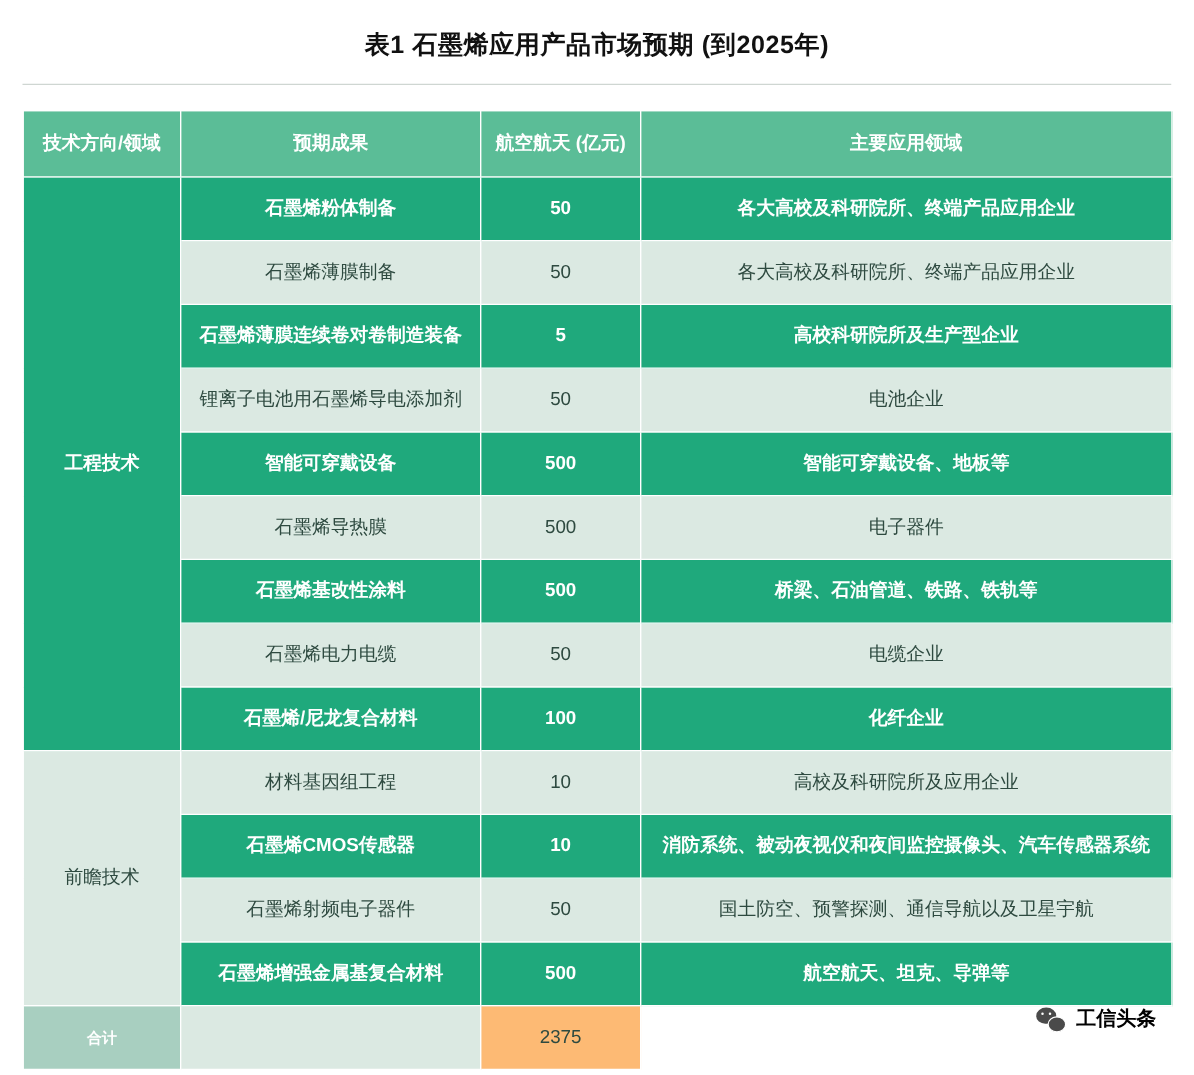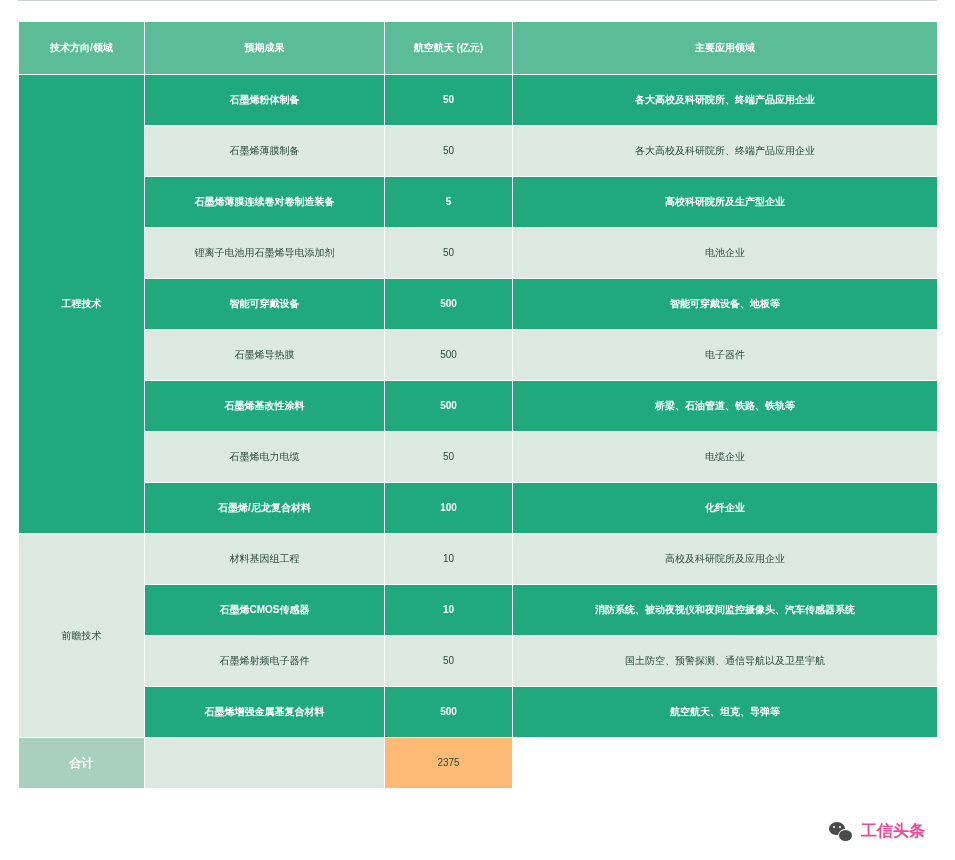--- a/index.html
+++ b/index.html
@@ -40,21 +40,21 @@
     width: 919px;
     table-layout: fixed;
     margin: 0 auto;
   }
   table.market-table td,
   table.market-table th {
     border: 1.5px solid #ffffff;
     padding: 0;
     text-align: center;
     vertical-align: middle;
-    font-size: 10px;
+    font-size: 15px;
     line-height: 1.35;
   }
   
   col.c1 { width: 126px; }
   col.c2 { width: 240px; }
   col.c3 { width: 128px; }
   col.c4 { width: 425px; }
 
   
   .hdr td {
@@ -104,25 +104,25 @@
   }
   .total .empty-wide {
     background: #ffffff;
     border: none;
   }
 
   
   .watermark {
     position: absolute;
     right: 30px;
-    bottom: 18px;
+    bottom: 34px;
     display: flex;
     align-items: center;
     gap: 8px;
-    color: #ec4899;
+    color: #000000;
     font-size: 16px;
     font-weight: bold;
   }
   .wechat-icon {
     width: 24px;
     height: 20px;
     position: relative;
     display: inline-block;
   }
   .wechat-icon .b1 {
@@ -147,20 +147,21 @@
     border-radius: 50%;
   }
   .wechat-icon .d1 { left: 4px; top: 4px; }
   .wechat-icon .d2 { left: 10px; top: 4px; }
 </style>
 </head>
 <body>
 
 <div class="page">
 
+  <div class="title">表1  石墨烯应用产品市场预期 (到2025年)</div>
   <div class="divider"></div>
 
   <table class="market-table">
     <colgroup>
       <col class="c1">
         <col class="c2">
         <col class="c3">
         <col class="c4">
     </colgroup>
     <tbody>

